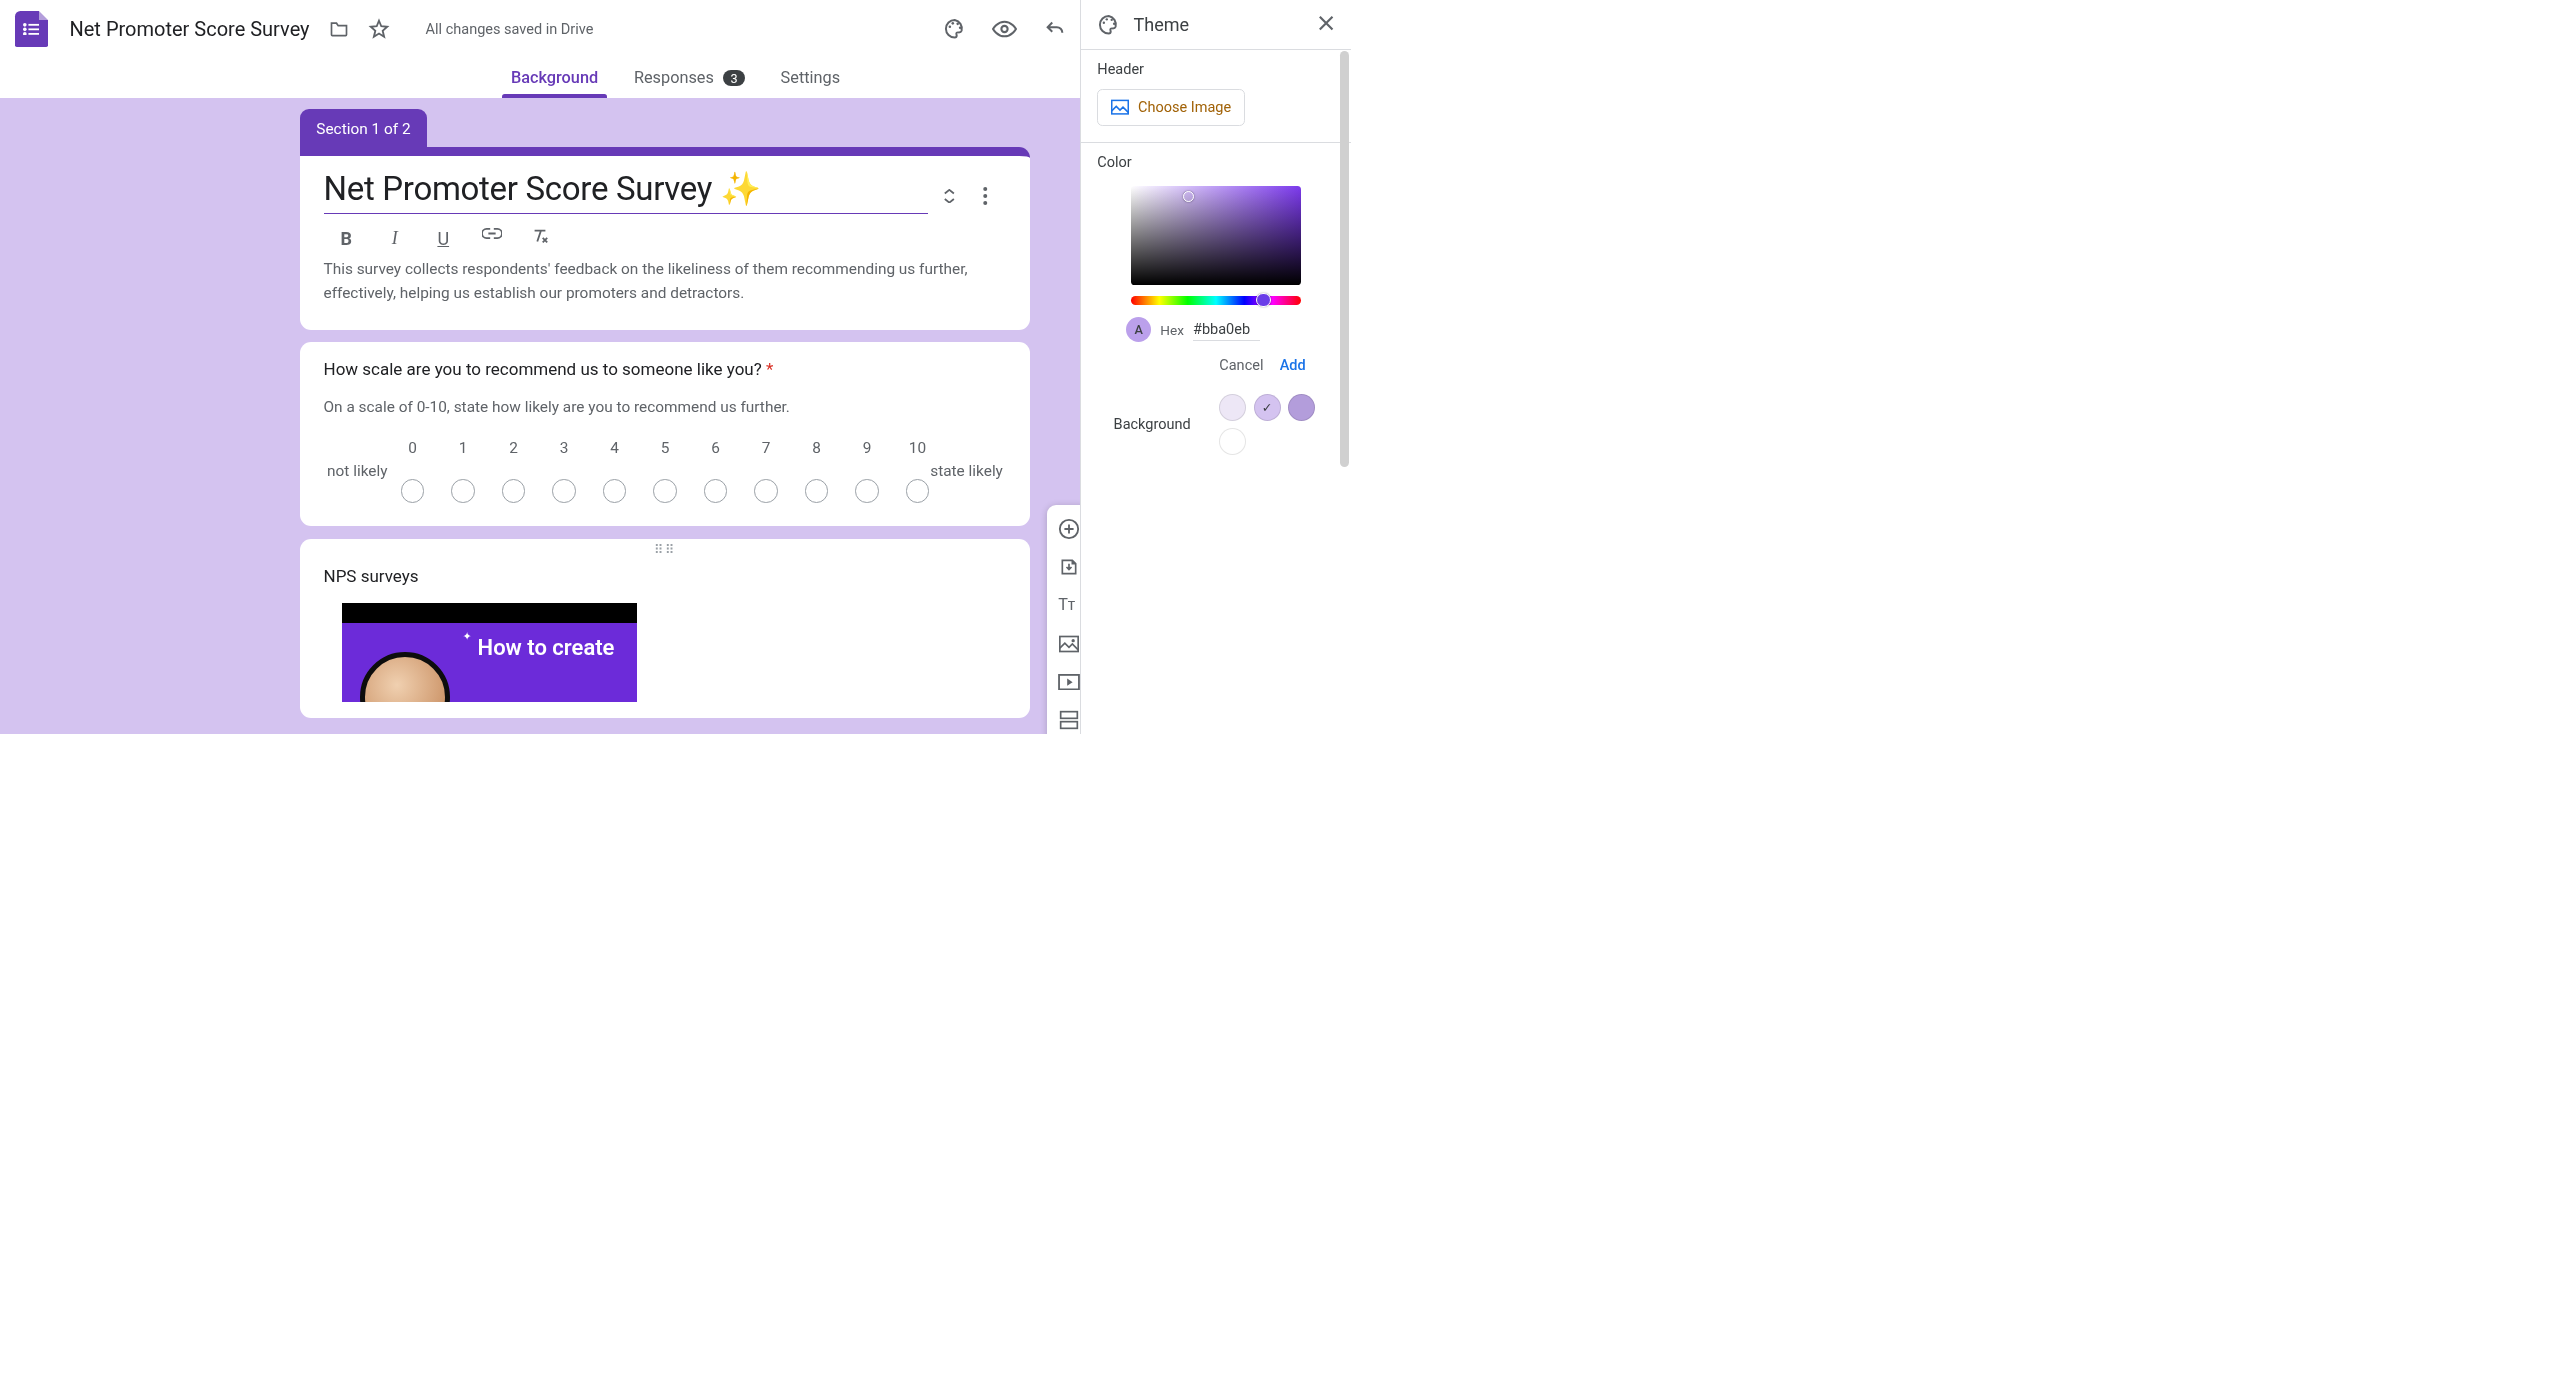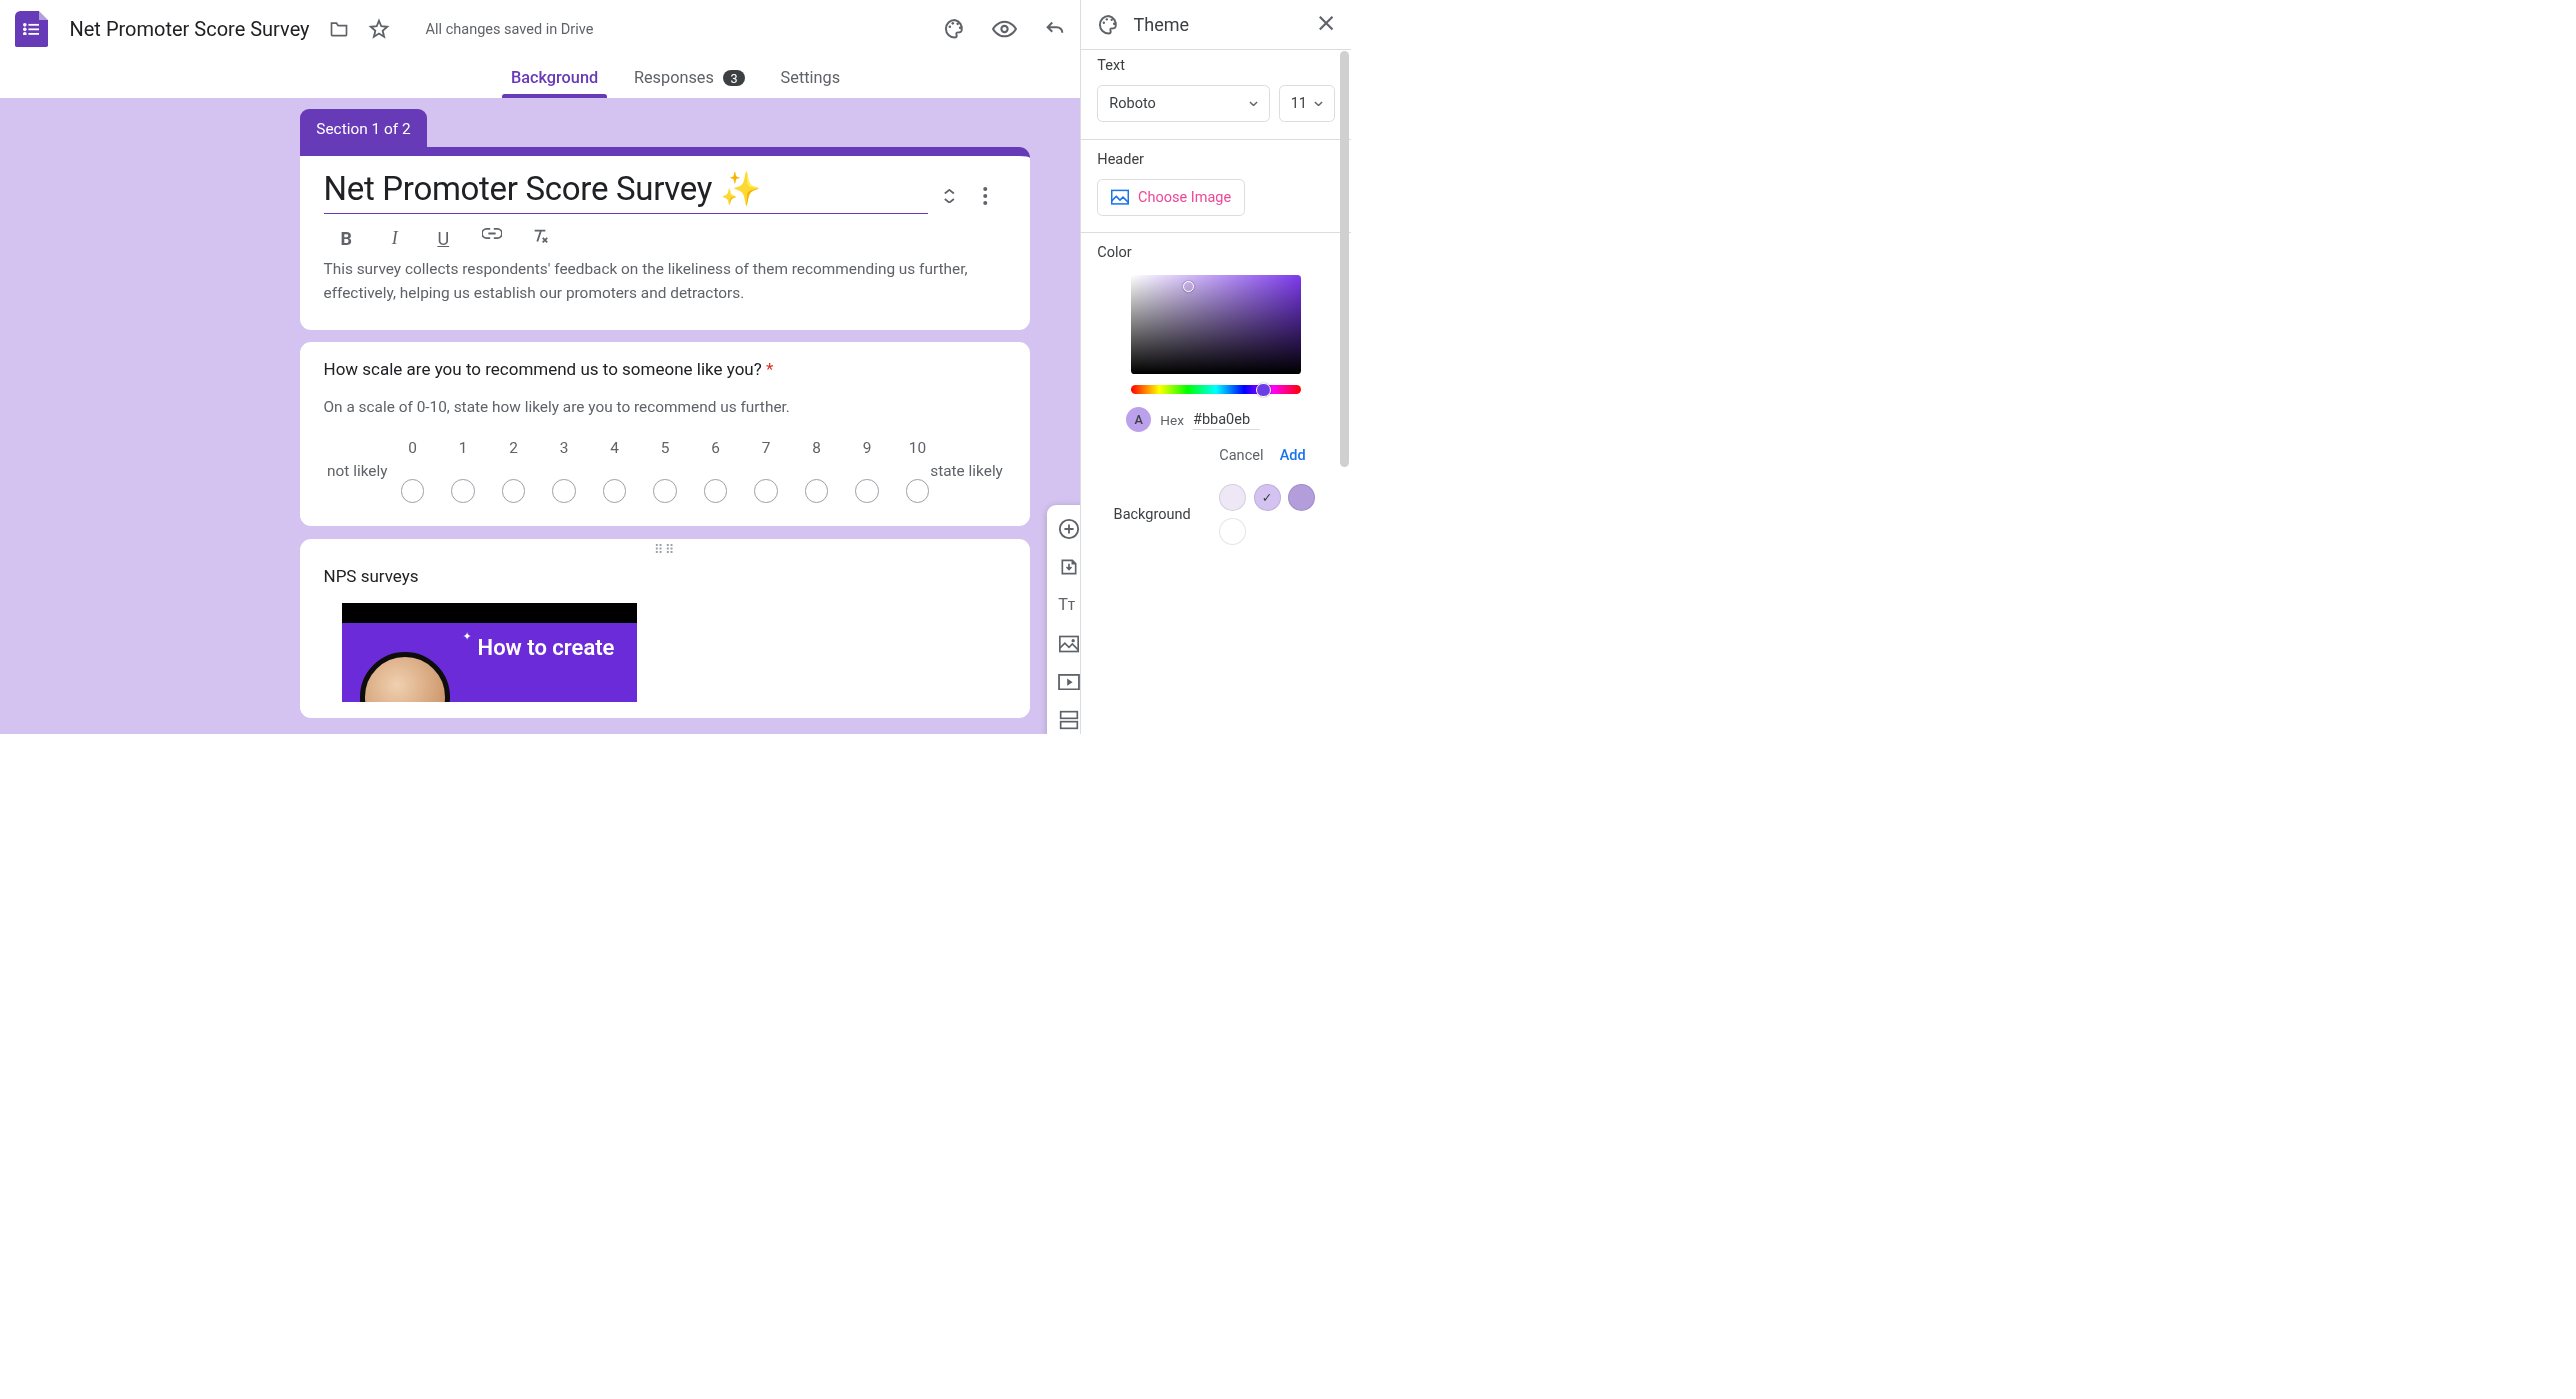--- a/index.html
+++ b/index.html
@@ -67,21 +67,21 @@
 .theme-header { display: flex; align-items: center; gap: 12.7px; padding: 12.7px 16.3px; border-bottom: 0.9px solid #dadce0; font-size: 18px; color: #3c4043; }
 .theme-header .close { margin-left: auto; cursor: pointer; color: #5f6368; }
 .theme-body { overflow-y: auto; height: calc(100% - 51px); position: relative; }
 .theme-section { padding: 11px 16.3px 16.3px; border-bottom: 0.9px solid #dadce0; }
 .theme-sec-title { font-size: 14.5px; color: #3c4043; margin-bottom: 11px; }
 .text-controls { display: flex; gap: 9px; }
 .select-box { border: 0.9px solid #dadce0; border-radius: 5.4px; padding: 9px 11px; display: flex; align-items: center; font-size: 14.5px; color: #3c4043; cursor: pointer; }
 .select-box.font { flex: 1; }
 .select-box.size { width: 56px; }
 .select-box svg { margin-left: auto; }
-.choose-img-btn { border: 0.9px solid #dadce0; border-radius: 5.4px; padding: 9px 12.7px; display: inline-flex; align-items: center; gap: 9px; color: #ec4899; font-size: 14.5px; cursor: pointer; }
+.choose-img-btn { border: 0.9px solid #dadce0; border-radius: 5.4px; padding: 9px 12.7px; display: inline-flex; align-items: center; gap: 9px; color: #a16207; font-size: 14.5px; cursor: pointer; }
 
 
 .color-area { width: 170px; height: 99px; margin: 14.5px auto 11px; position: relative; border-radius: 3.6px; background: linear-gradient(to bottom, transparent, #000), linear-gradient(to right, #fff, #7c3aed); }
 .color-cursor { position: absolute; width: 11px; height: 11px; border: 1.8px solid #fff; border-radius: 50%; top: 5.4px; left: 52px; box-shadow: 0 0 1.8px rgba(0,0,0,0.5); }
 .hue-bar { width: 170px; height: 9px; margin: 0 auto 12.7px; border-radius: 5.4px; background: linear-gradient(to right, #f00, #ff0, #0f0, #0ff, #00f, #f0f, #f00); position: relative; }
 .hue-cursor { position: absolute; top: -2.7px; left: 125px; width: 14.5px; height: 14.5px; border-radius: 50%; background: #6a3de8; border: 1.8px solid #fff; box-shadow: 0 0 1.8px rgba(0,0,0,0.4); }
 .hex-row { display: flex; align-items: center; gap: 9px; padding: 0 29px; }
 .hex-swatch { width: 25px; height: 25px; border-radius: 50%; background: #bba0eb; display: flex; align-items: center; justify-content: center; color: #3c4043; font-size: 12.7px; font-weight: 500; }
 .hex-lbl { font-size: 13.6px; color: #5f6368; }
 .hex-input { border: none; border-bottom: 0.9px solid #dadce0; font-size: 14.5px; color: #3c4043; padding: 1.8px 0; width: 67px; outline: none; }
@@ -333,37 +333,20 @@
       </svg>
     <span>Theme</span>
     <div class="close">
       <svg width="16.3" height="16.3" viewBox="0 0 18 18">
           <path d="M2 2l14 14M16 2L2 16" stroke="#5f6368" stroke-width="2.4"></path>
         </svg>
     </div>
   </div>
   <div class="theme-body">
     <div class="theme-section">
-      <div class="theme-sec-title" style="margin-top:-3.6px">Text</div>
-      <div class="text-controls">
-        <div class="select-box font">
-          <span>Roboto</span>
-          <svg width="9" height="5.4" viewBox="0 0 10 6">
-              <path d="M1 1l4 4 4-4" fill="none" stroke="#5f6368" stroke-width="1.6"></path>
-            </svg>
-        </div>
-        <div class="select-box size">
-          <span>11</span>
-          <svg width="9" height="5.4" viewBox="0 0 10 6">
-              <path d="M1 1l4 4 4-4" fill="none" stroke="#5f6368" stroke-width="1.6"></path>
-            </svg>
-        </div>
-      </div>
-    </div>
-    <div class="theme-section">
       <div class="theme-sec-title">Header</div>
       <div class="choose-img-btn">
         <svg width="18" height="16.3" viewBox="0 0 24 20">
             <rect x="1" y="1" width="22" height="18" fill="none" stroke="#1a73e8" stroke-width="2"></rect>
             <path d="M1 15l6-6 5 5 4-4 7 7" fill="none" stroke="#1a73e8" stroke-width="2"></path>
           </svg>
         <span>Choose Image</span>
       </div>
     </div>
     <div class="theme-section" style="border-bottom:none;padding-bottom:0">

